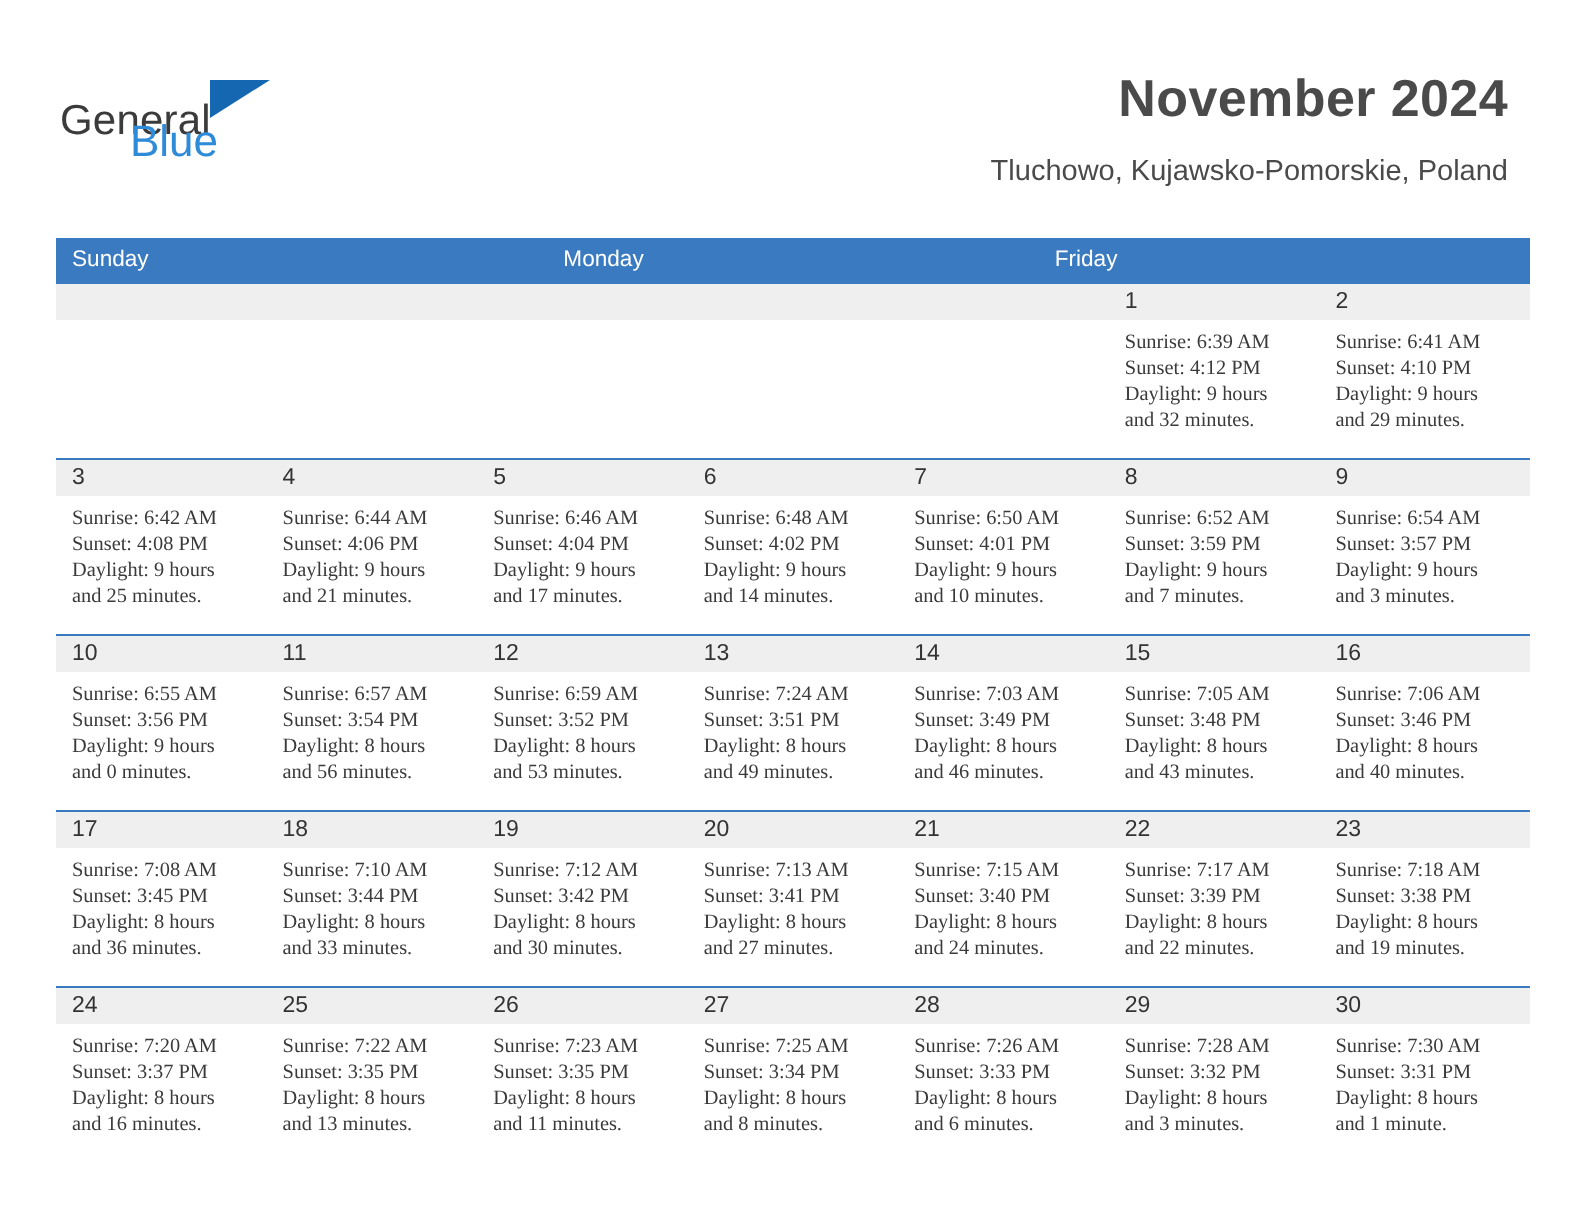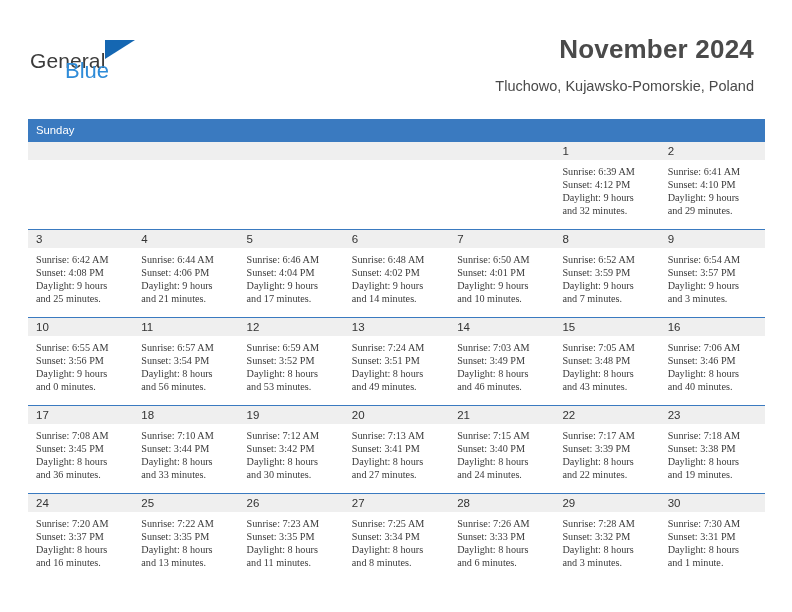--- a/index.html
+++ b/index.html
@@ -157,20 +157,22 @@
     </div>
 
     <div class="title">November 2024</div>
     <div class="subtitle">Tluchowo, Kujawsko-Pomorskie, Poland</div>
   </div>
 
   <div class="calendar">
 
     <div class="weekdays">
       <div class="weekday">Sunday</div>
+      <div class="weekday">Monday</div>
+      <div class="weekday">Friday</div>
     </div>
 
     <div class="week">
       <div class="cell empty">
         <div class="cell-daynum"></div>
         <div class="cell-body">
           <div></div>
           <div></div>
           <div></div>
           <div></div>

